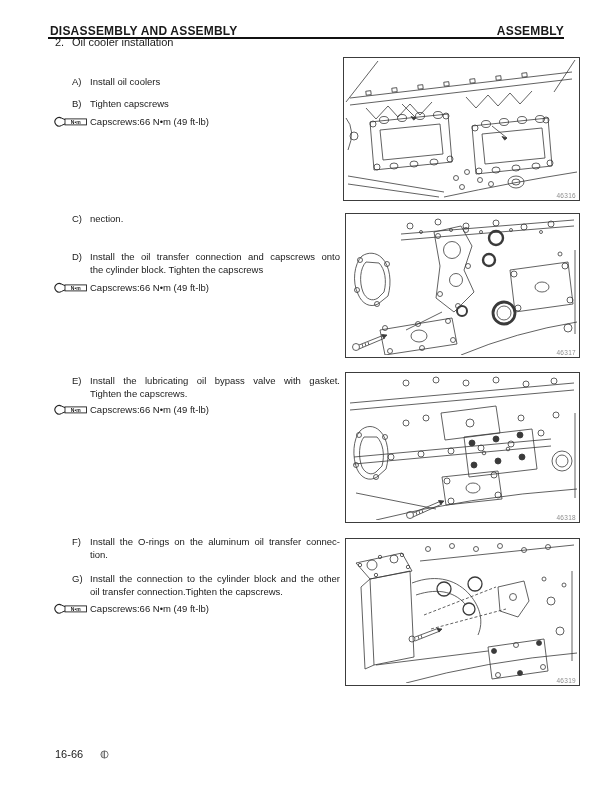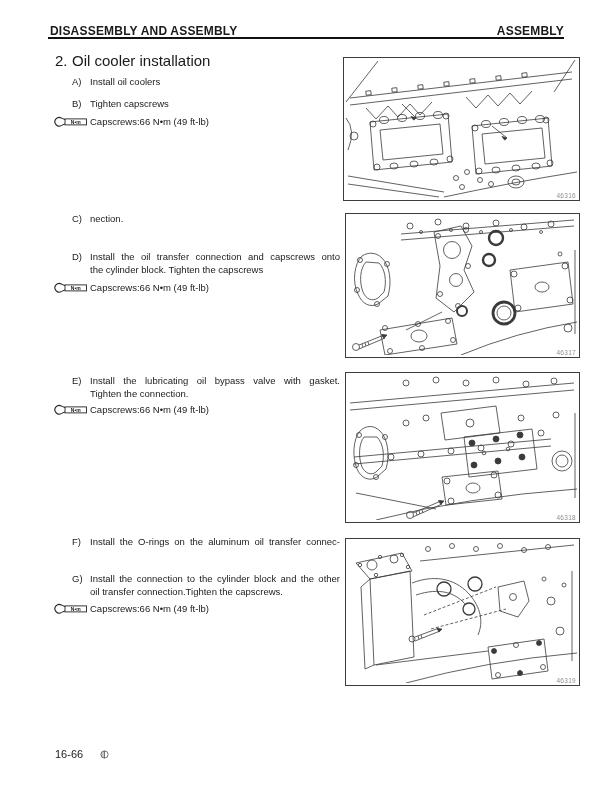--- a/index.html
+++ b/index.html
@@ -10,21 +10,21 @@
     background:#ffffff;
     font-family:"Liberation Sans","DejaVu Sans",sans-serif;
     color:#1a1a1a;
     overflow:hidden;
   }
   
   .hdr-left{position:absolute;top:24px;left:50px;font-size:12px;font-weight:bold;letter-spacing:.2px;}
   .hdr-right{position:absolute;top:24px;right:48px;font-size:12px;font-weight:bold;letter-spacing:.2px;}
   .hdr-rule{position:absolute;top:37px;left:48px;width:516px;height:2px;background:#111;}
   
-  .section{position:absolute;top:52px;left:55px;font-size:15px;}
+  .section{position:absolute;top:36px;left:55px;font-size:11px;}
   .section .num{display:inline-block;width:17px;}
   
   .step{position:absolute;left:72px;width:268px;font-size:9.5px;line-height:12.5px;}
   .slabel{position:absolute;left:0;top:0;}
   .slines{margin-left:18px;width:250px;}
   .jl{text-align:justify;text-align-last:justify;}
   
   .torque{position:absolute;left:52px;height:14px;font-size:9.5px;}
   .torque svg{vertical-align:-3px;}
   .tq-text{position:absolute;left:38px;top:1px;white-space:nowrap;}
@@ -96,38 +96,39 @@
       <rect x="13" y="3.9" width="21.5" height="6" fill="#fff" stroke="#222" stroke-width="0.9"></rect>
       <text x="23.7" y="8.7" text-anchor="middle" font-size="5" font-weight="bold" fill="#222">N•m</text>
     </svg>
     <span class="tq-text">Capscrews:66 N•m (49 ft-lb)</span>
   </div>
 
   <div class="step" style="top:375px">
     <span class="slabel">E)</span>
     <div class="slines">
         <div class="jl">Install the lubricating oil bypass valve with gasket.</div>
-        <div>Tighten the connection.</div>
+        <div>Tighten the capscrews.</div>
       </div>
   </div>
 
   <div class="torque" style="top:403px">
     <svg width="36" height="13" viewBox="0 0 36 13">
       <path d="M9.6,3.2 A4.3,4.3 0 1 0 9.6,10.4" fill="none" stroke="#222" stroke-width="1.1"></path>
       <path d="M9.6,3.2 L13,4.6 M9.6,10.4 L13,8.9" fill="none" stroke="#222" stroke-width="1"></path>
       <rect x="13" y="3.9" width="21.5" height="6" fill="#fff" stroke="#222" stroke-width="0.9"></rect>
       <text x="23.7" y="8.7" text-anchor="middle" font-size="5" font-weight="bold" fill="#222">N•m</text>
     </svg>
     <span class="tq-text">Capscrews:66 N•m (49 ft-lb)</span>
   </div>
 
   <div class="step" style="top:536px">
     <span class="slabel">F)</span>
     <div class="slines">
         <div class="jl">Install the O-rings on the aluminum oil transfer connec-</div>
+        <div>tion.</div>
       </div>
   </div>
 
   <div class="step" style="top:573px">
     <span class="slabel">G)</span>
     <div class="slines">
         <div class="jl">Install the connection to the cylinder block and the other</div>
         <div>oil transfer connection.Tighten the capscrews.</div>
       </div>
   </div>

